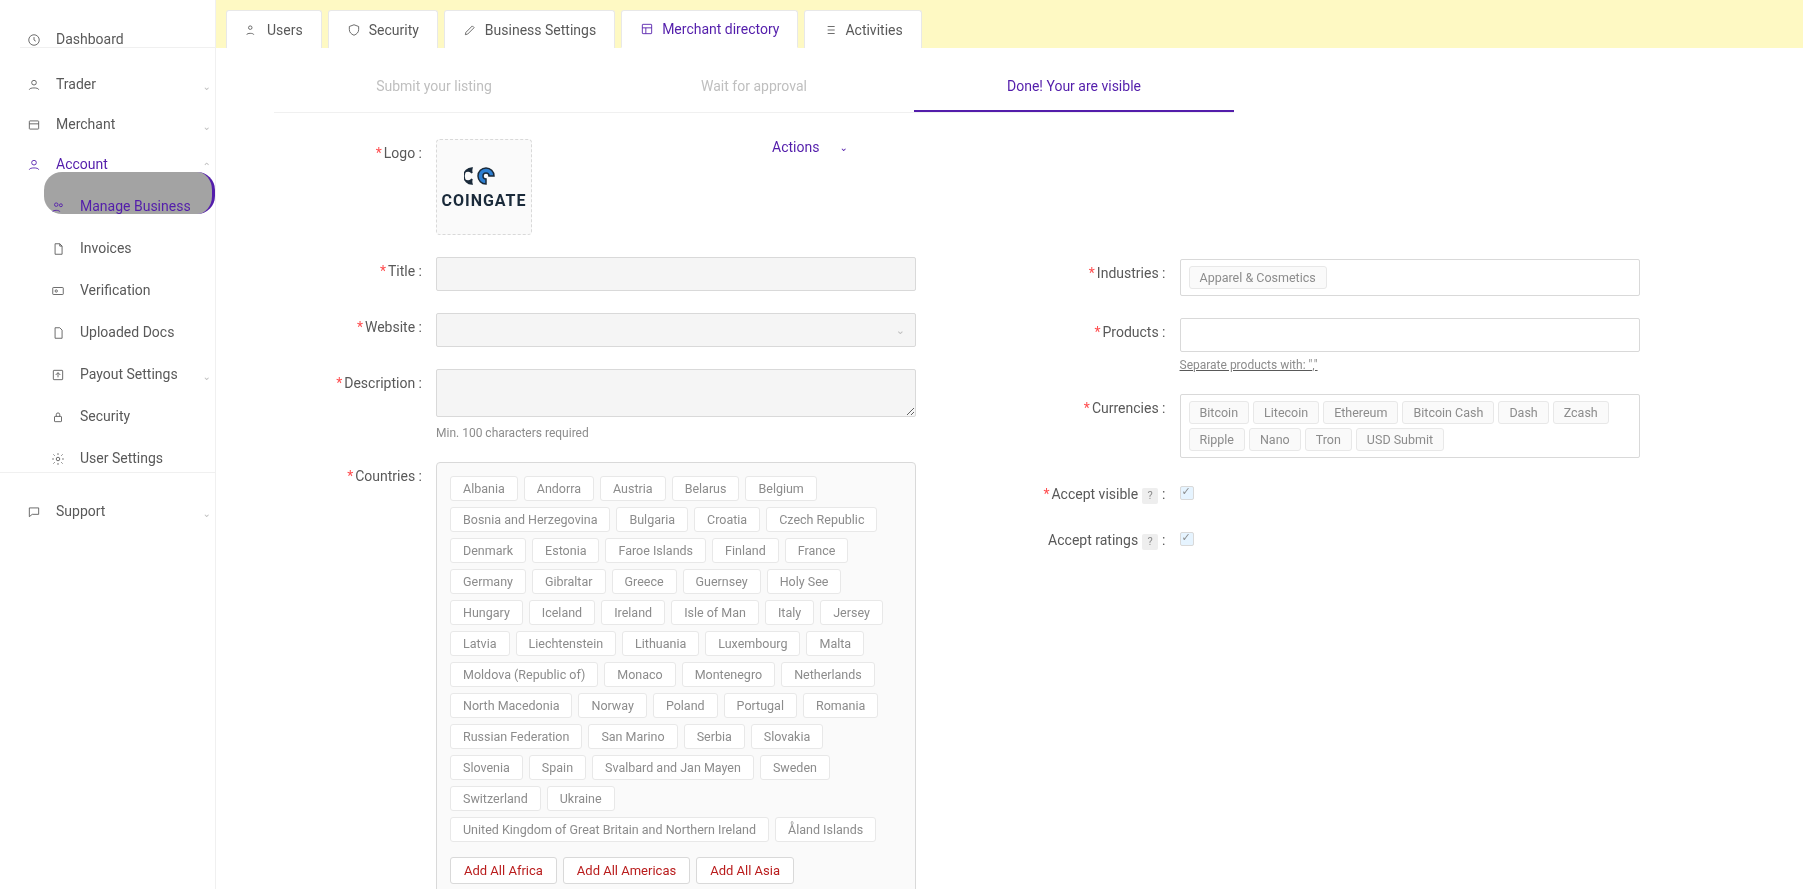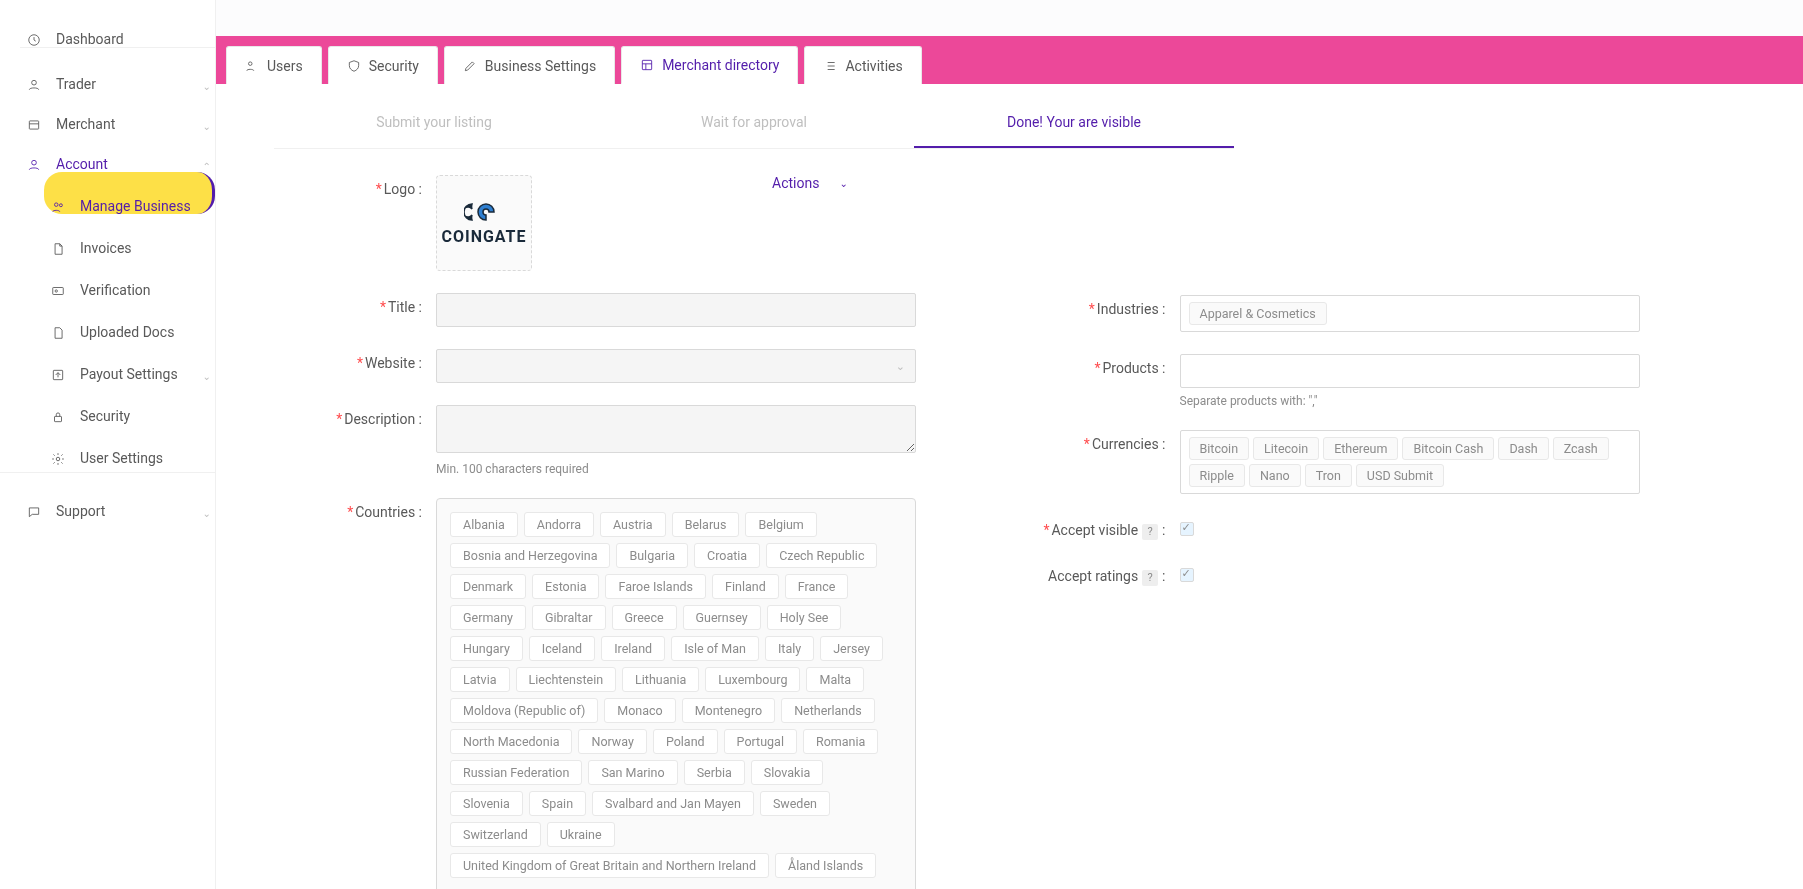--- a/index.html
+++ b/index.html
@@ -6,24 +6,24 @@
 body{font-family:-apple-system,BlinkMacSystemFont,"Segoe UI",Roboto,sans-serif;font-size:14px;color:#595959;background:#f0f2f5;}
 .app{display:flex;min-height:100vh;}
 .sidebar{width:216px;background:#fff;border-right:1px solid #f0f0f0;padding:8px 0;}
 .side-item{display:flex;align-items:flex-end;padding:0 4px;height:40px;cursor:pointer;color:#595959;margin-left:20px;}
 .side-item.top{border-bottom:1px solid #f0f0f0;margin-bottom:4px;}
 .side-item .icon{width:20px;margin-right:12px;display:inline-flex;align-items:center;justify-content:center;}
 .side-item .lbl{flex:1;}
 .side-item .chev{font-size:10px;color:#bfbfbf;}
 .side-sub{padding-left:24px;}
 .side-sub .side-item{height:42px;}
-.side-item.active{background:#fde047;color:#531dab;border-right:3px solid #531dab;border-radius:18px;}
+.side-item.active{background:#a3a3a3;color:#531dab;border-right:3px solid #531dab;border-radius:18px;}
 .side-divider{border-top:1px solid #f0f0f0;margin:6px 0;}
 .main{flex:1;background:#fcfcfd;}
-.tabs{display:flex;padding:10px 10px 0 10px;background:#ec4899;margin-top:36px;}
+.tabs{display:flex;padding:10px 10px 0 10px;background:#fef9c3;}
 .tab{display:flex;align-items:center;gap:8px;padding:10px 18px;border:1px solid #e8e8e8;border-bottom:none;border-radius:3px 3px 0 0;margin-right:6px;cursor:pointer;background:#fff;color:#595959;font-size:14px;}
 .tab.active{color:#531dab;border-bottom:1px solid #fff;}
 .tab .ticn{width:14px;height:14px;display:inline-flex;}
 .content{background:#fff;padding:10px 40px 40px 40px;}
 .steps{display:flex;border-bottom:1px solid #f0f0f0;max-width:960px;margin-left:18px;}
 .step{flex:1;text-align:center;padding:20px 0 16px 0;color:#bfbfbf;font-size:14px;}
 .step.active{color:#531dab;border-bottom:2px solid #531dab;}
 .form-area{display:flex;margin-top:26px;}
 .col{flex:1;}
 .row{display:flex;align-items:flex-start;margin-bottom:22px;}
@@ -38,21 +38,21 @@
 .select{width:100%;height:34px;border:1px solid #d9d9d9;border-radius:2px;background:#f5f5f5;padding:0 10px;display:flex;align-items:center;justify-content:flex-end;color:#bfbfbf;font-size:11px;}
 .textarea{width:100%;height:48px;border:1px solid #d9d9d9;border-radius:2px;background:#f5f5f5;padding:8px 10px;resize:both;}
 .hint{font-size:12px;color:#8c8c8c;margin-top:6px;}
 .tag-box{border:1px solid #d9d9d9;border-radius:4px;padding:10px;background:#fafafa;}
 .tag{display:inline-block;border:1px solid #e8e8e8;border-radius:3px;padding:4px 12px;margin:3px 3px;font-size:12.5px;color:#8c8c8c;background:#fff;cursor:pointer;}
 .tag-btn{display:inline-block;border:1px solid #d9d9d9;border-radius:3px;padding:5px 13px;margin:8px 3px;font-size:13px;color:#b91c1c;background:#fff;cursor:pointer;}
 .multi{border:1px solid #d9d9d9;border-radius:2px;padding:4px 6px;min-height:34px;background:#fff;}
 .multi .tag{background:#fafafa;margin:2px;padding:3px 10px;}
 .right-col{flex:1;padding-left:60px;}
 .right-col .row-label{width:140px;}
-.right-col .row-body{max-width:460px;}
+.right-col .row-body{max-width:460px;text-decoration:underline;}
 .help-badge{display:inline-block;width:16px;height:16px;background:#eee;border-radius:2px;font-size:11px;line-height:16px;text-align:center;color:#8c8c8c;margin:0 4px;}
 .checkbox{width:14px;height:14px;border:1px solid #d9d9d9;background:#e6f4ff;display:inline-block;border-radius:2px;position:relative;vertical-align:middle;}
 .checkbox.checked::after{content:"✓";position:absolute;top:-2px;left:1px;font-size:11px;color:#8c8c8c;}
 svg{stroke:currentColor;fill:none;stroke-width:1.5;}
 </style>
 </head>
 <body>
 
 <div class="app">
   <div class="sidebar">

